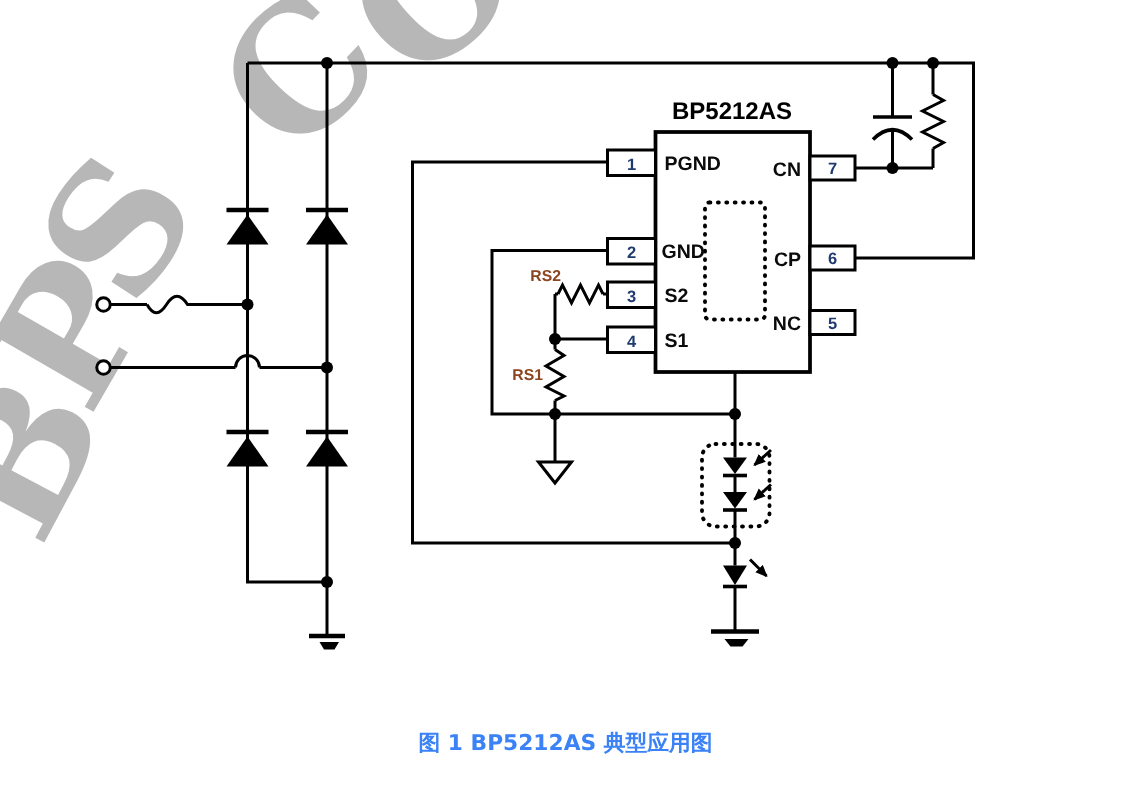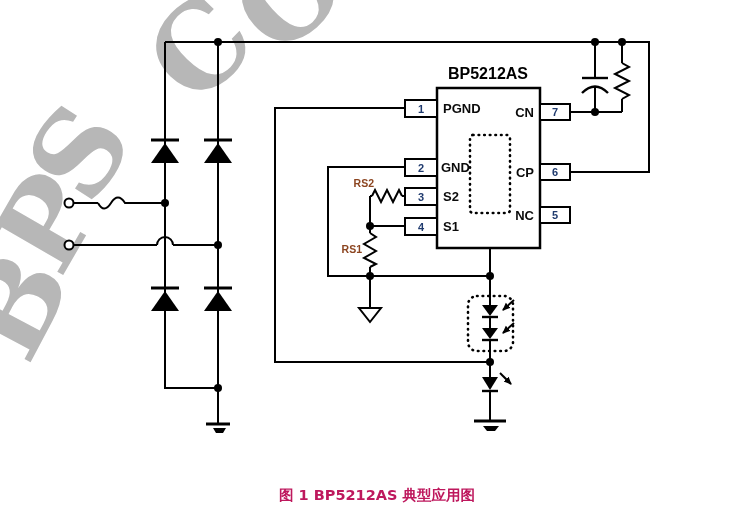--- a/index.html
+++ b/index.html
@@ -21,21 +21,21 @@
   .solid{fill:#000;stroke:none;}
   .icbox{fill:#ffffff;stroke:#000;stroke-width:2.5;}
   .pinbox{fill:#ffffff;stroke:#000;stroke-width:2;}
   .dotted{fill:none;stroke:#000;stroke-width:2.6;stroke-dasharray:0.6 5;stroke-linecap:round;}
   .pin-num{font:bold 11px "Liberation Sans",sans-serif;fill:#1f3a6e;text-anchor:middle;}
   .pin-label{font:bold 13px "Liberation Sans",sans-serif;fill:#0b0b0b;}
   .pin-label.right{text-anchor:end;}
   .ic-title{font:bold 16px "Liberation Sans",sans-serif;fill:#000;text-anchor:middle;}
   .rs-label{font:bold 10.5px "Liberation Sans",sans-serif;fill:#8c4520;}
   #caption{position:absolute;left:0;right:0;top:486px;z-index:2;text-align:center;
-           font-size:14.5px;font-weight:600;color:#be185d;
+           font-size:14.5px;font-weight:600;color:#3b82f6;
            font-family:"DejaVu Sans","Liberation Sans",sans-serif;}
 </style>
 </head>
 <body>
 
 <div id="stage">
 
   <div class="wm" id="wmB">
       <span>B</span>
     </div>

